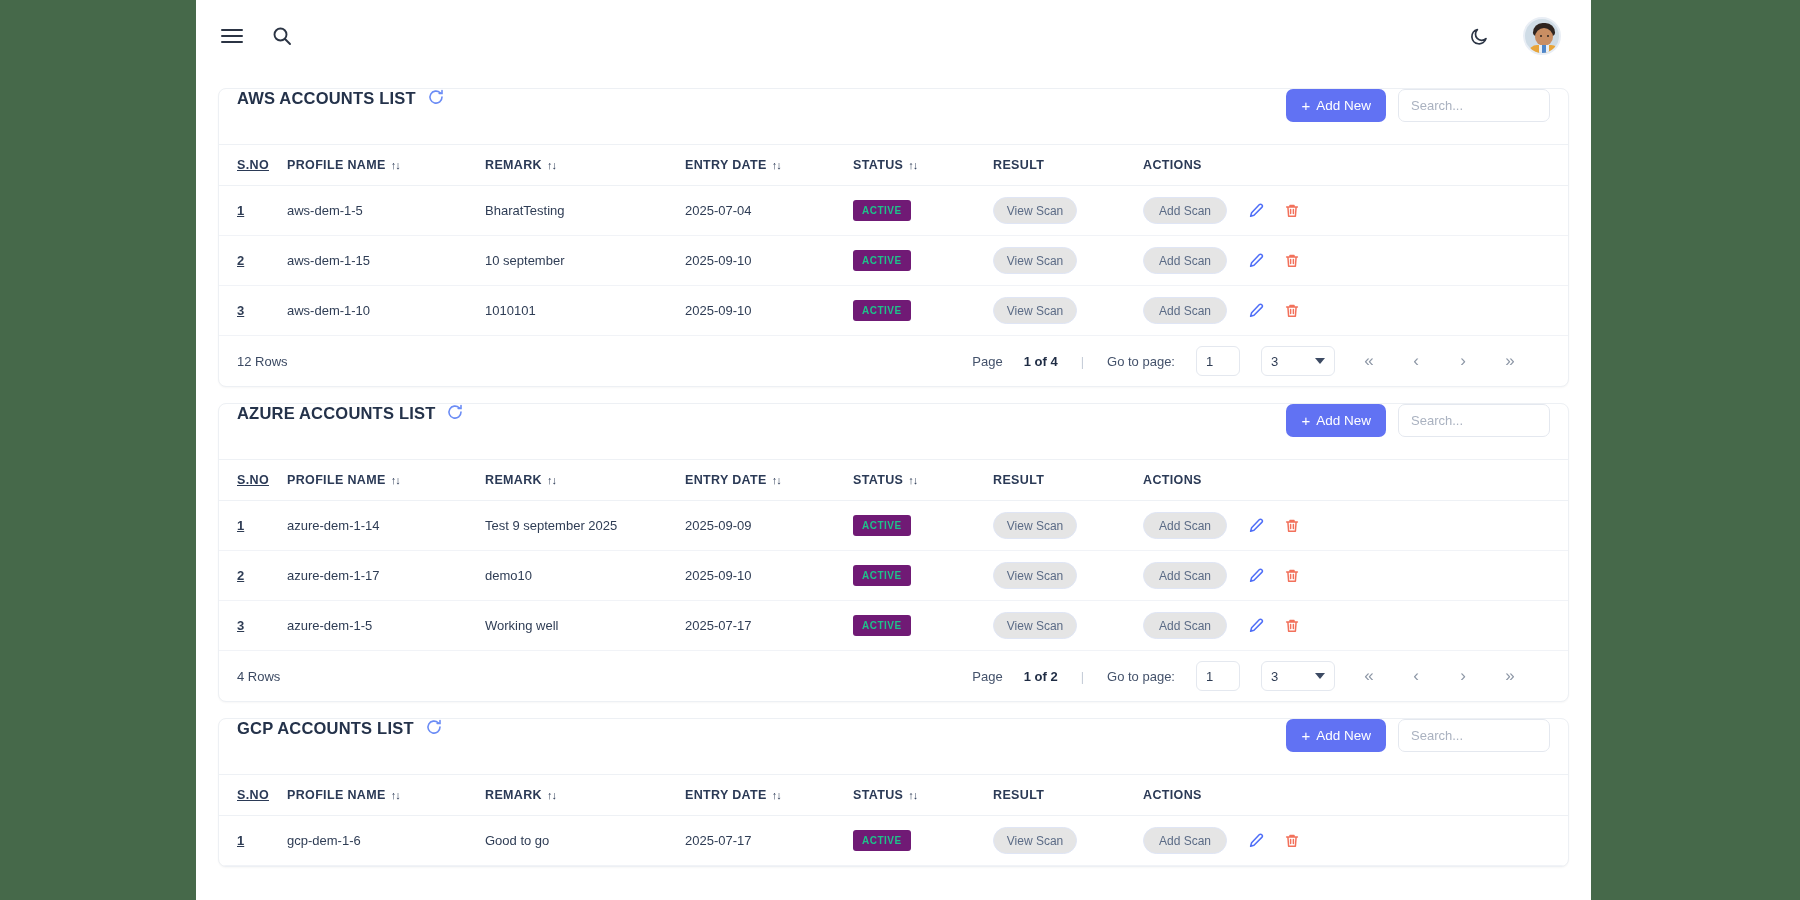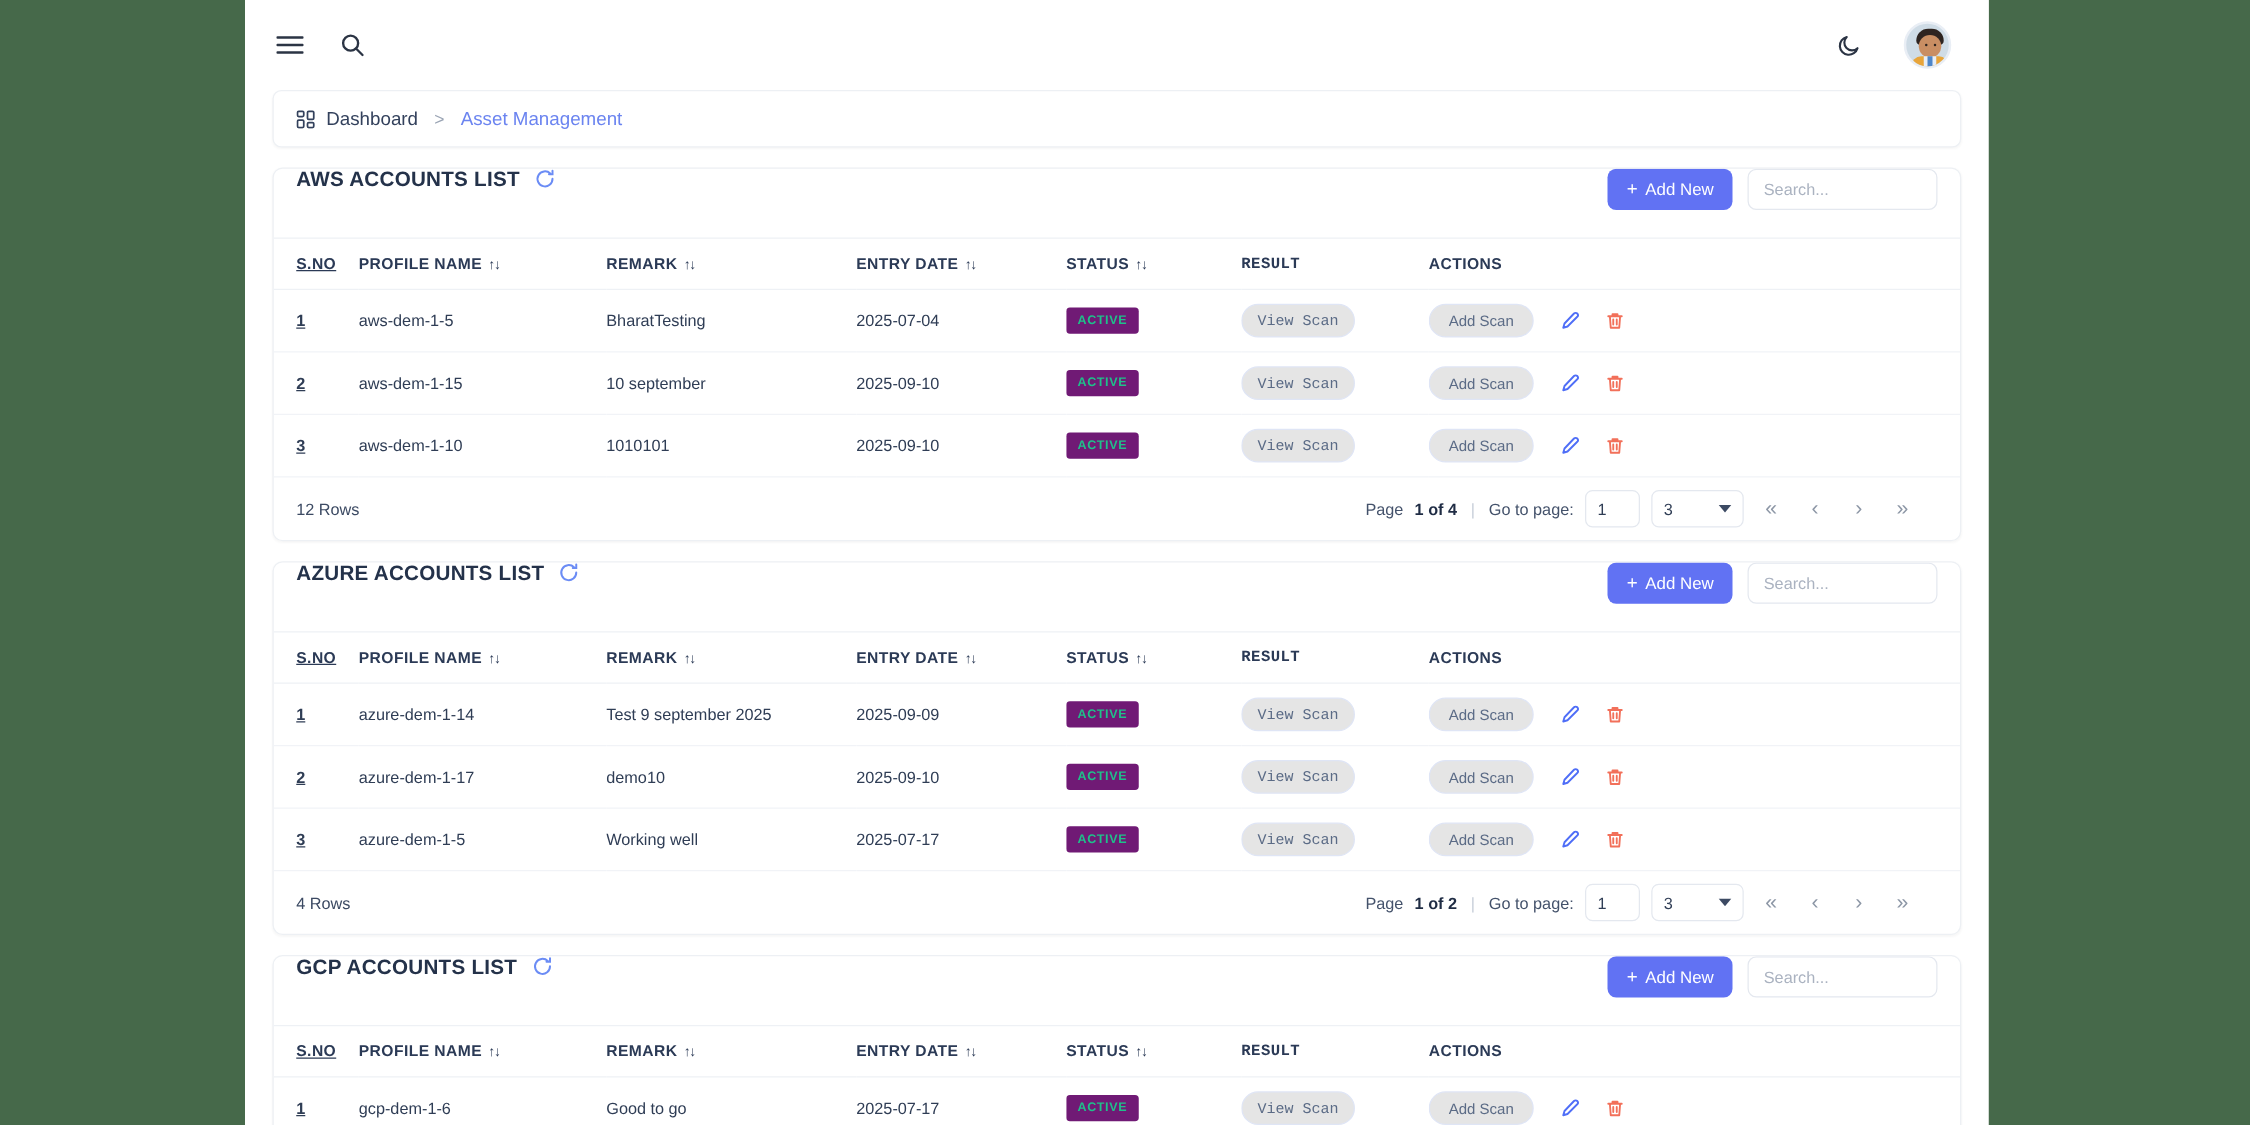--- a/index.html
+++ b/index.html
@@ -114,21 +114,21 @@
     padding: 11px 0;
     border-bottom: 1px solid #f1f3f7;
     white-space: nowrap; overflow: hidden; text-overflow: ellipsis;
   }
   tbody td.sno { font-weight: 700; }
   .c1 { width: 68px; padding-left: 18px !important; text-decoration: underline; }
   .c2 { width: 198px; }
   .c3 { width: 200px; margin-left: 39px; }
   .c4 { width: 168px; }
   .c5 { width: 140px; }
-  .c6 { width: 150px; font-family: Liberation Mono, monospace; }
+  .c6 { width: 150px; }
   .c7 { width: auto; }
 
   .badge {
     display: inline-block;
     background: #701a75; color: #1fc08a;
     font-size: 10px; font-weight: 700; letter-spacing: .5px;
     padding: 5px 9px; border-radius: 3px;
   }
   .pill {
     display: inline-flex; align-items: center; justify-content: center;
@@ -144,21 +144,21 @@
   .ico-del { color: #f2705a; }
 
   
   .card-foot {
     height: 50px;
     display: flex; align-items: center;
     padding: 0 18px;
     font-size: 13px; color: #4a5870;
   }
   .rows-count { color: #3c4a63; }
-  .pager { margin-left: auto; display: flex; align-items: center; gap: 9px; }
+  .pager { margin-left: auto; display: flex; align-items: center; gap: 21px; }
   .pager .lbl { font-size: 13px; color: #44526b; }
   .pager .strong { font-weight: 700; color: #1f2c44; }
   .pager .divider { color: #c6cdd8; margin: 0 2px; }
   .page-input {
     width: 44px; height: 30px;
     border: 1px solid #e4e8ef; border-radius: 6px;
     text-align: left; padding: 0 9px;
     font-size: 13px; font-family: inherit; color: #2f3d55;
     outline: none; background: #fff;
   }
@@ -216,35 +216,20 @@
         <div class="av-face"></div>
         <div class="av-eye l"></div>
         <div class="av-eye r"></div>
         <div class="av-body"></div>
         <div class="av-shirt"></div>
         <div class="av-tie"></div>
       </div>
     </div>
   </div>
 
-  <div class="crumb-card">
-    <div class="crumb-item">
-      <span style="display:flex">
-        <svg width="15" height="15" viewBox="0 0 15 15" fill="none" stroke="#33415c" stroke-width="1.4">
-          <rect x="1" y="1" width="5" height="4.2" rx="1"></rect>
-          <rect x="9" y="1" width="5" height="6.5" rx="1"></rect>
-          <rect x="1" y="8" width="5" height="6" rx="1"></rect>
-          <rect x="9" y="10" width="5" height="4" rx="1"></rect>
-        </svg>
-      </span>
-      <span>Dashboard</span>
-    </div>
-    <span class="crumb-sep">&gt;</span>
-    <span class="crumb-active">Asset Management</span>
-  </div>
 
   <div id="sections-root">
       <div class="card">
     <div class="card-head">
       <span class="card-title">AWS ACCOUNTS LIST</span>
       <span class="refresh-icon">
             <svg width="16" height="16" viewBox="0 0 16 16" fill="none" stroke="currentColor" stroke-width="1.6" stroke-linecap="round">
               <path d="M14 8a6 6 0 1 1-1.8-4.2"></path>
               <path d="M14 1.6V4.4h-2.8"></path>
             </svg>

